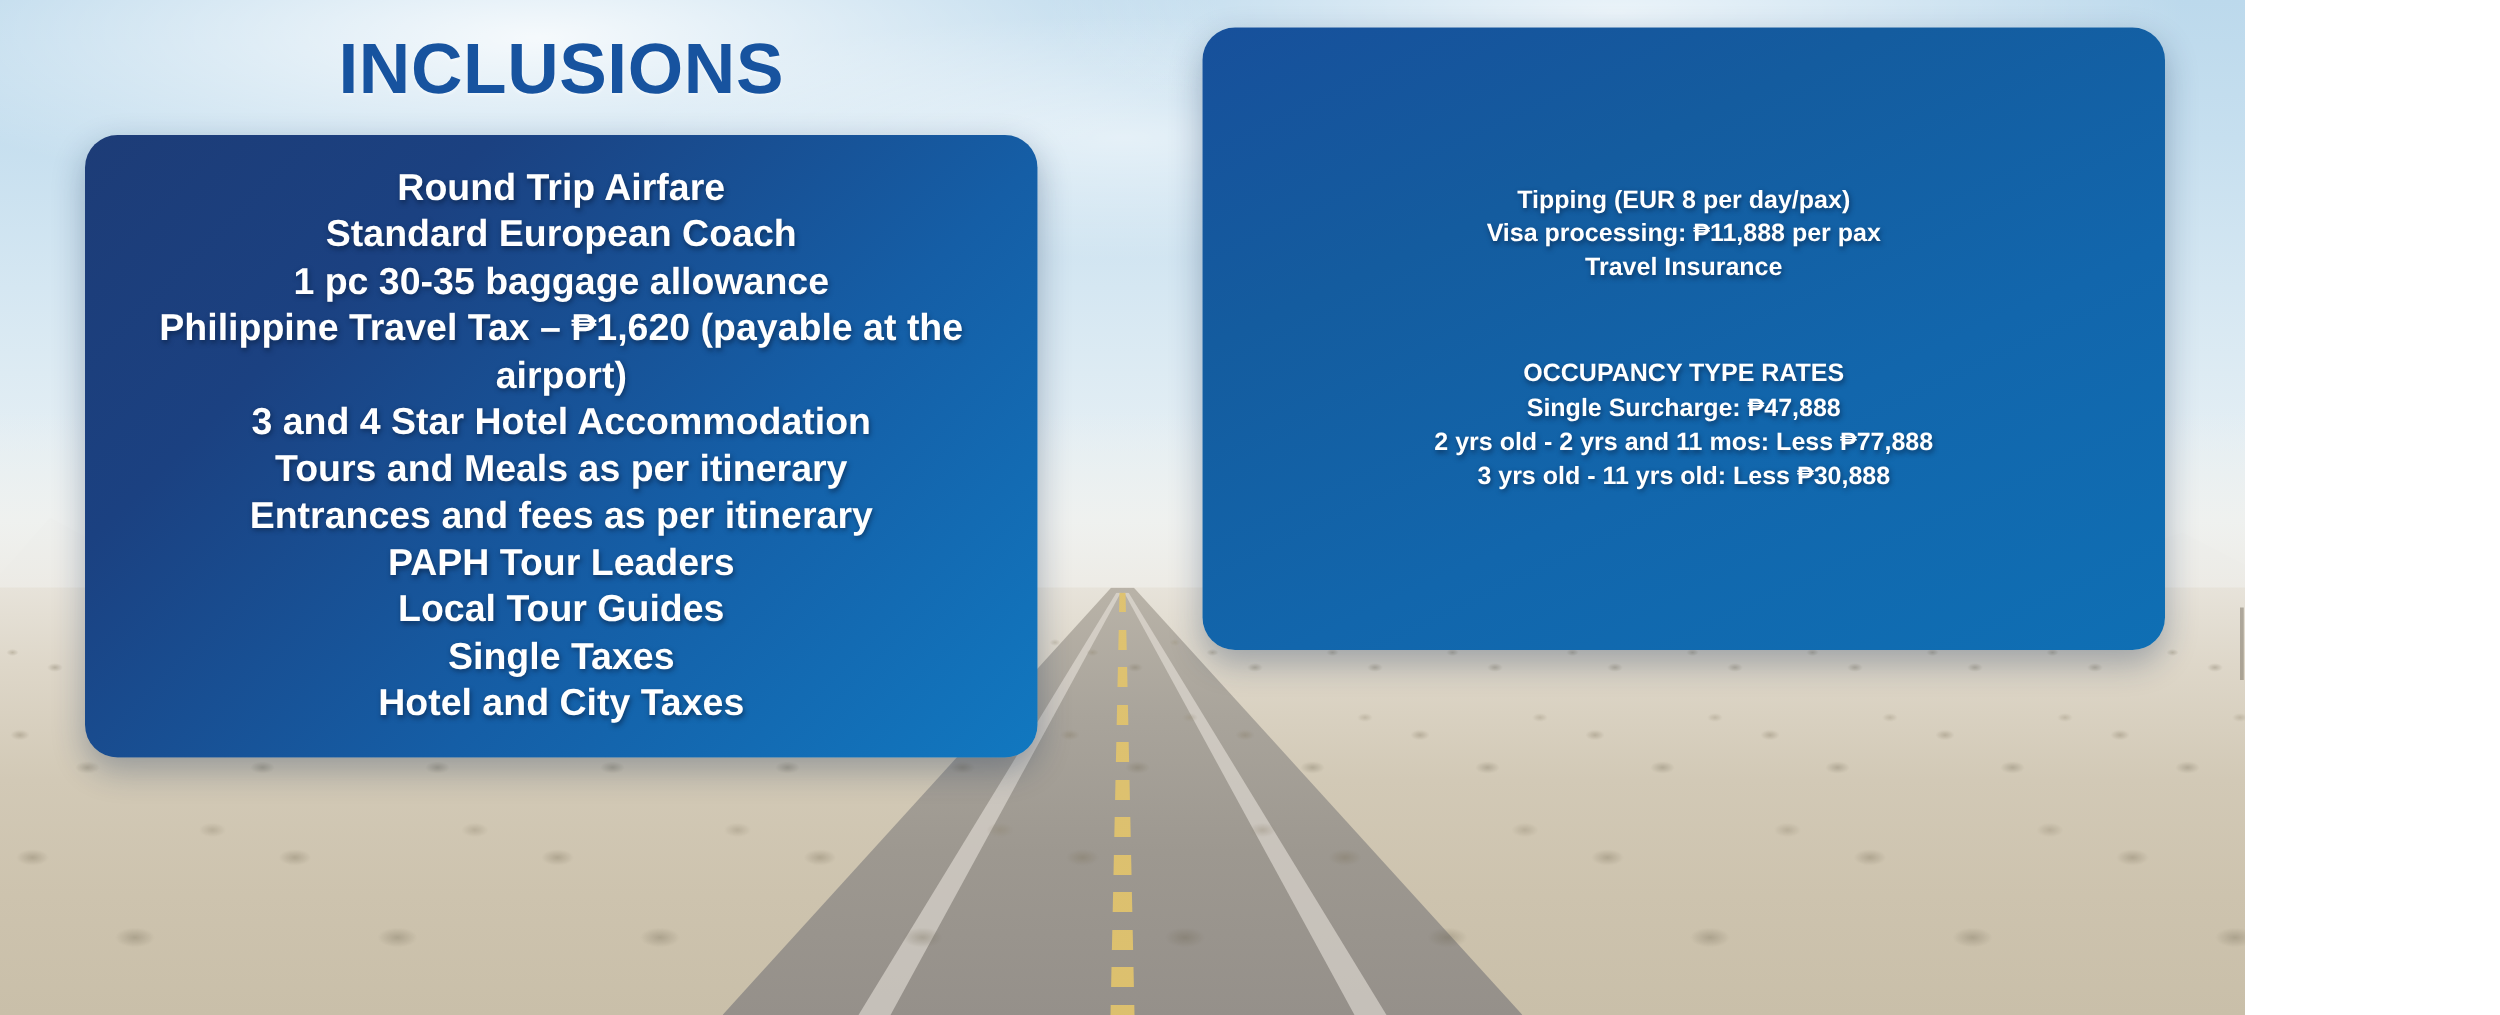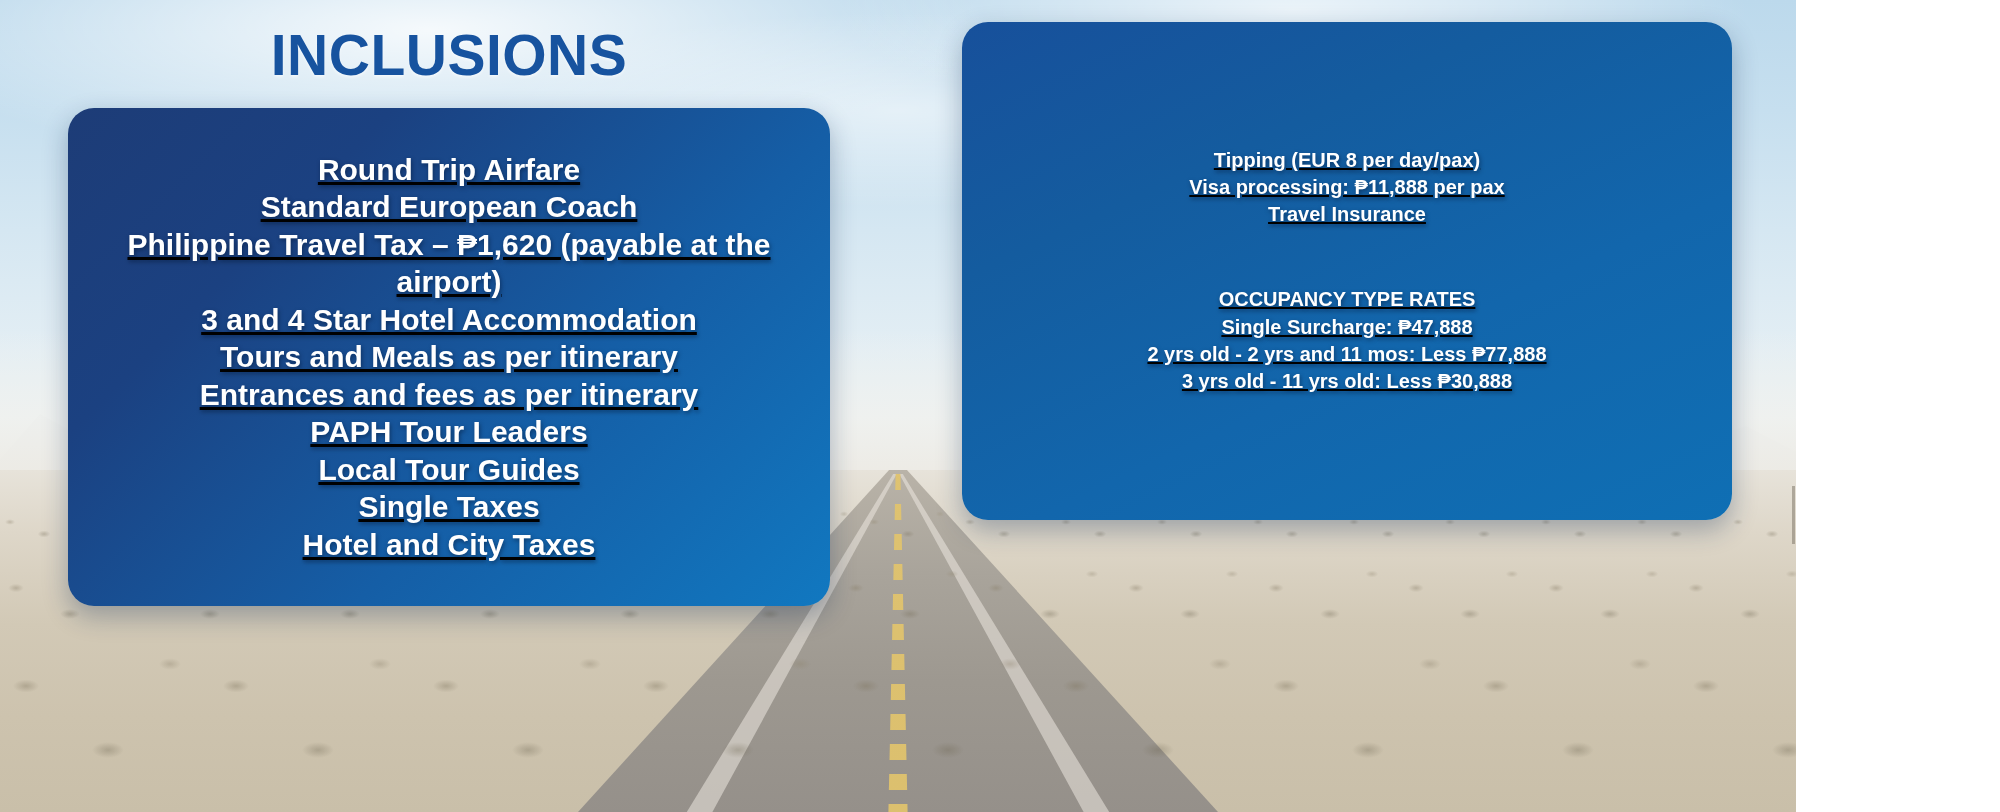--- a/index.html
+++ b/index.html
@@ -173,21 +173,20 @@
     position: relative;
     border-radius: 26px;
     box-sizing: border-box;
     box-shadow: 0 10px 26px rgba(16,44,84,0.32);
     overflow: hidden;
     display: flex;
     flex-direction: column;
     justify-content: center;
     align-items: center;
     padding: 18px 22px;
-    text-decoration: underline;
   }
   .card-inclusions {
     width: 762px;
     height: 498px;
     margin-top: 22px;
     background: linear-gradient(135deg, #1d3c77 0%, #1b4181 26%, #155ea6 62%, #1178c0 100%);
   }
   .card-exclusions {
     width: 770px;
     height: 498px;
@@ -265,20 +264,21 @@
   <div class="content">
     <div class="columns">
 
       <div class="column">
         <div class="section-title">INCLUSIONS</div>
 
         <div class="card card-inclusions">
           <div class="card-body">
             <div class="line">Round Trip Airfare</div>
             <div class="line">Standard European Coach</div>
+            <div class="line">1 pc 30-35 baggage allowance</div>
             <div class="line wrap">Philippine Travel Tax – ₱1,620 (payable at the airport)</div>
             <div class="line">3 and 4 Star Hotel Accommodation</div>
             <div class="line">Tours and Meals as per itinerary</div>
             <div class="line">Entrances and fees as per itinerary</div>
             <div class="line">PAPH Tour Leaders</div>
             <div class="line">Local Tour Guides</div>
             <div class="line">Single Taxes</div>
             <div class="line">Hotel and City Taxes</div>
           </div>
         </div>

